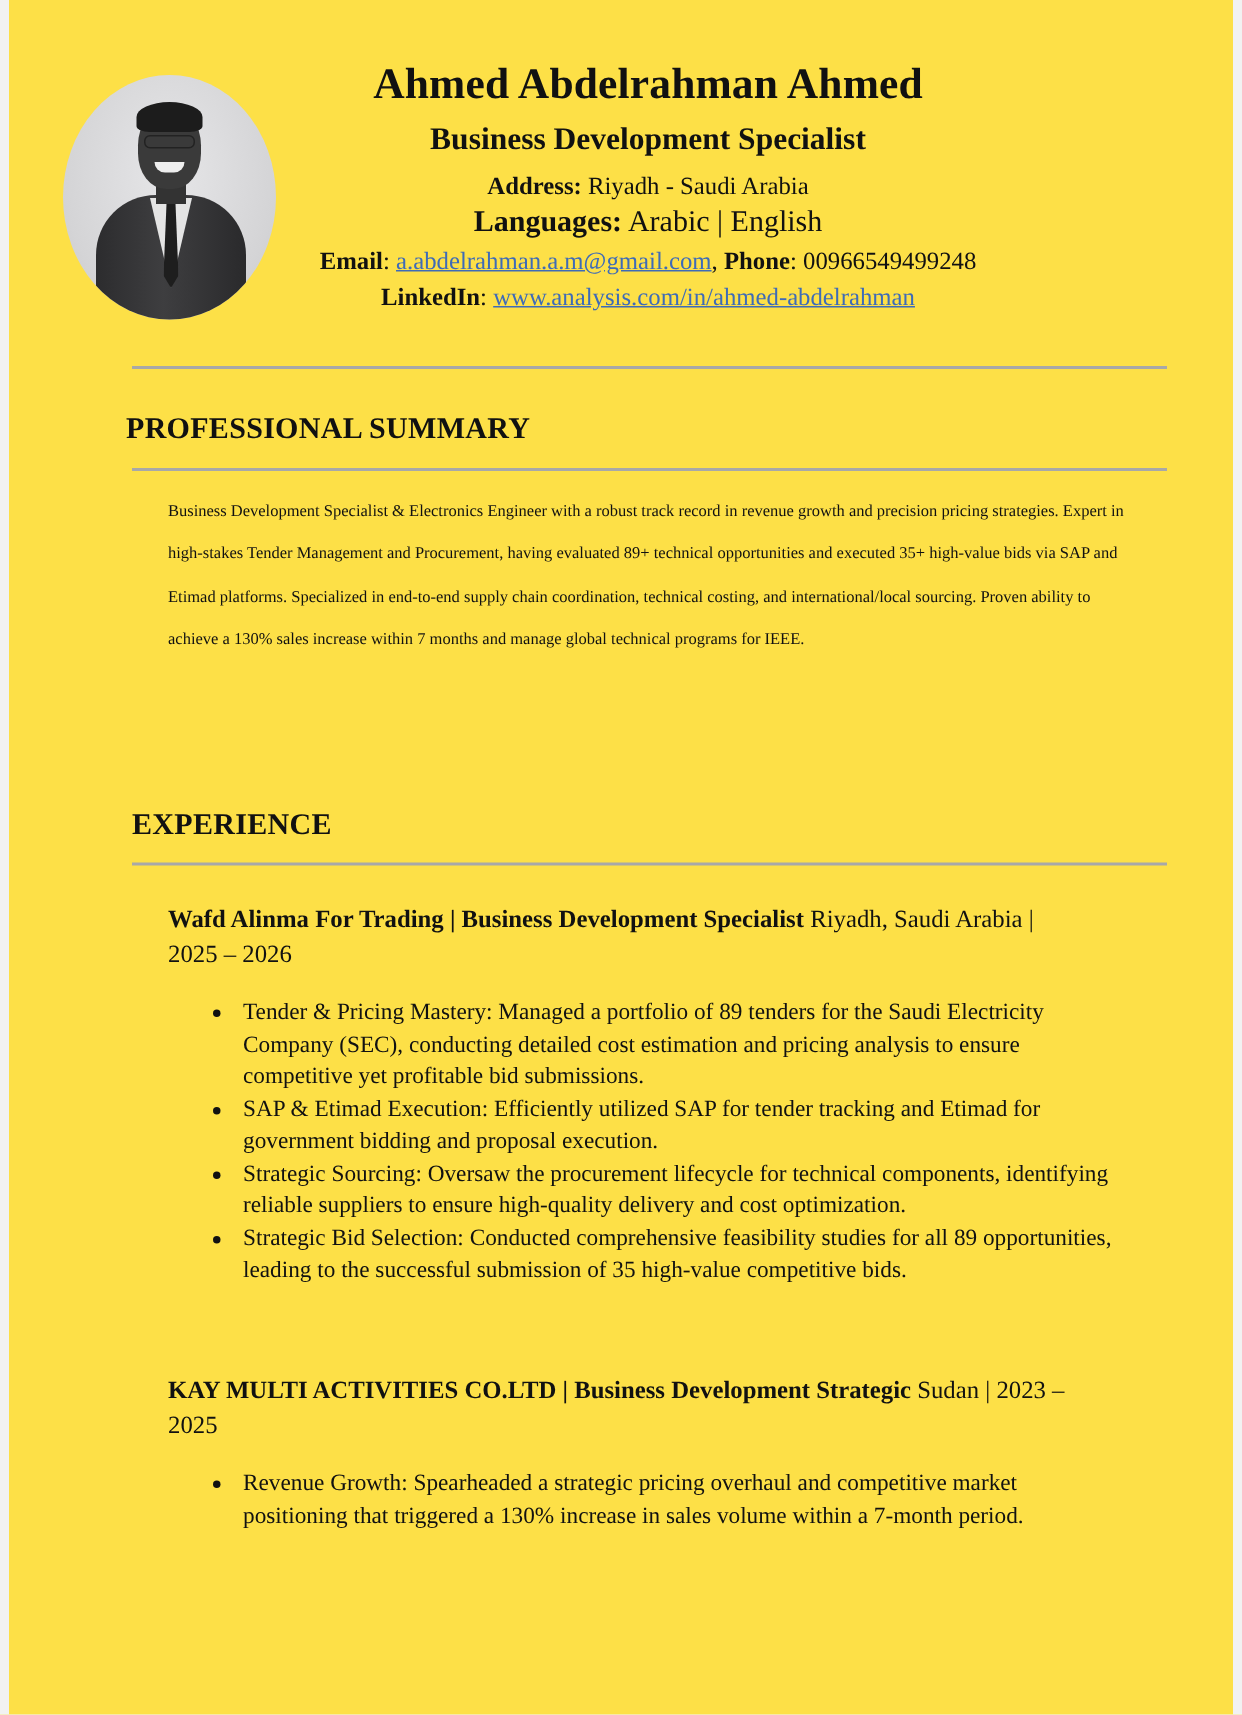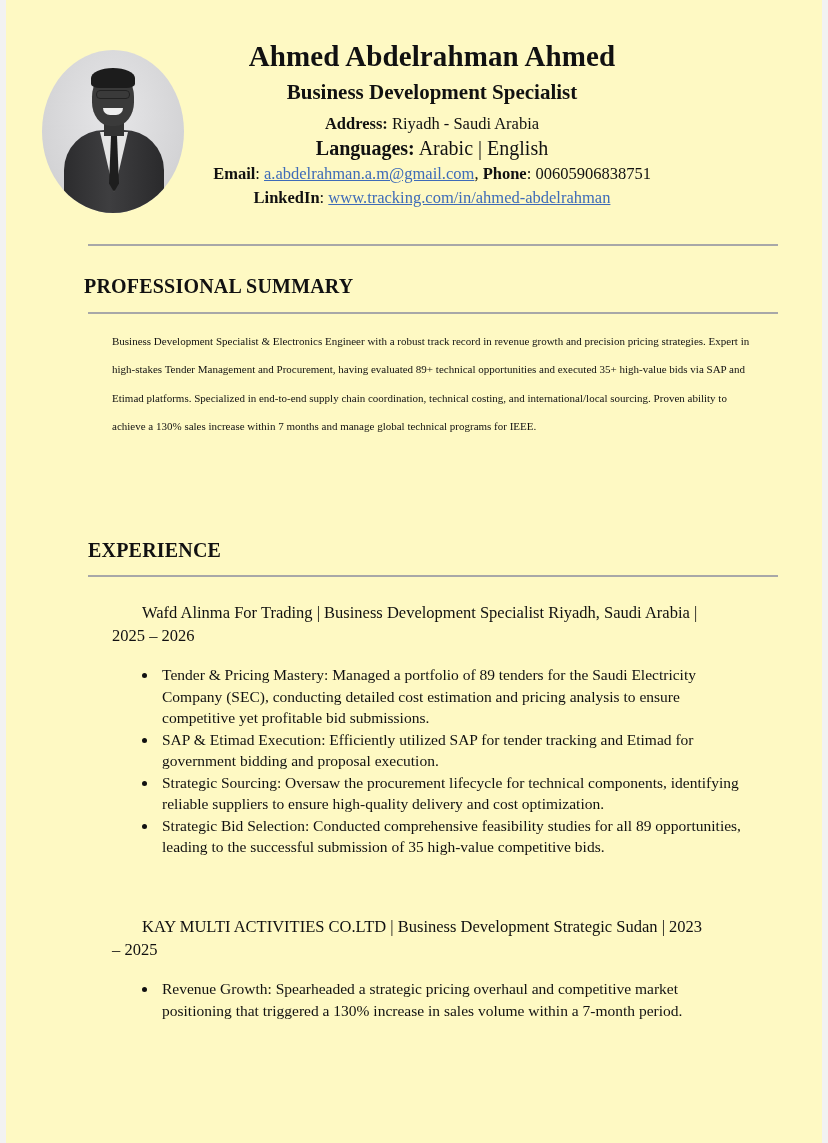--- a/index.html
+++ b/index.html
@@ -14,21 +14,21 @@
     overflow: hidden;
     font-family: "Liberation Serif", "DejaVu Serif", serif;
     color: #111;
   }
   .page {
     position: absolute;
     left: 6px;
     top: 0;
     width: 816px;
     height: 1143px;
-    background: #fef9c3;
+    background: #fde047;
   }
   
   .photo {
     position: absolute;
     left: 36px;
     top: 50px;
     width: 142px;
     height: 163px;
     border-radius: 50%;
     background: radial-gradient(ellipse at 50% 40%, #e6e6e8 0%, #d4d4d6 70%, #c8c8ca 100%);
@@ -168,21 +168,21 @@
     line-height: 28.4px;
     margin: 0;
   }
   .job-title {
     position: absolute;
     left: 106px;
     width: 600px;
     font-size: 16.5px;
     line-height: 23px;
   }
-  .job-title b { font-weight: normal; margin-left: 30px; }
+  .job-title b { font-weight: bold; }
   .bullets {
     position: absolute;
     left: 106px;
     width: 630px;
     margin: 0;
     padding: 0;
     list-style: none;
     font-size: 15.5px;
     line-height: 21.5px;
   }
@@ -221,25 +221,25 @@
 
   <div class="header-text address">
     <b>Address:</b><span> Riyadh - Saudi Arabia</span>
   </div>
 
   <div class="header-text languages">
     <b>Languages:</b><span> Arabic | English</span>
   </div>
 
   <div class="header-text contact">
-    <b>Email</b><span>: </span><a class="link">a.abdelrahman.a.m@gmail.com</a><span>, </span><b>Phone</b><span>: </span><span>00605906838751</span>
+    <b>Email</b><span>: </span><a class="link">a.abdelrahman.a.m@gmail.com</a><span>, </span><b>Phone</b><span>: </span><span>00966549499248</span>
   </div>
 
   <div class="header-text linkedin">
-    <b>LinkedIn</b><span>: </span><a class="link">www.tracking.com/in/ahmed-abdelrahman</a>
+    <b>LinkedIn</b><span>: </span><a class="link">www.analysis.com/in/ahmed-abdelrahman</a>
   </div>
 
   <div class="divider" style="top:244px;"></div>
 
   <div class="section-title" style="left:78px; top:275px;">PROFESSIONAL SUMMARY</div>
   <div class="divider" style="top:312px;"></div>
   <p class="summary"> Business Development Specialist &amp; Electronics Engineer with a robust track record in revenue growth and precision pricing strategies. Expert in high-stakes Tender Management and Procurement, having evaluated 89+ technical opportunities and executed 35+ high-value bids via SAP and Etimad platforms. Specialized in end-to-end supply chain coordination, technical costing, and international/local sourcing. Proven ability to achieve a 130% sales increase within 7 months and manage global technical programs for IEEE.</p>
 
   <div class="section-title" style="left:82px; top:539px;">EXPERIENCE</div>
   <div class="divider" style="top:575px;"></div>

